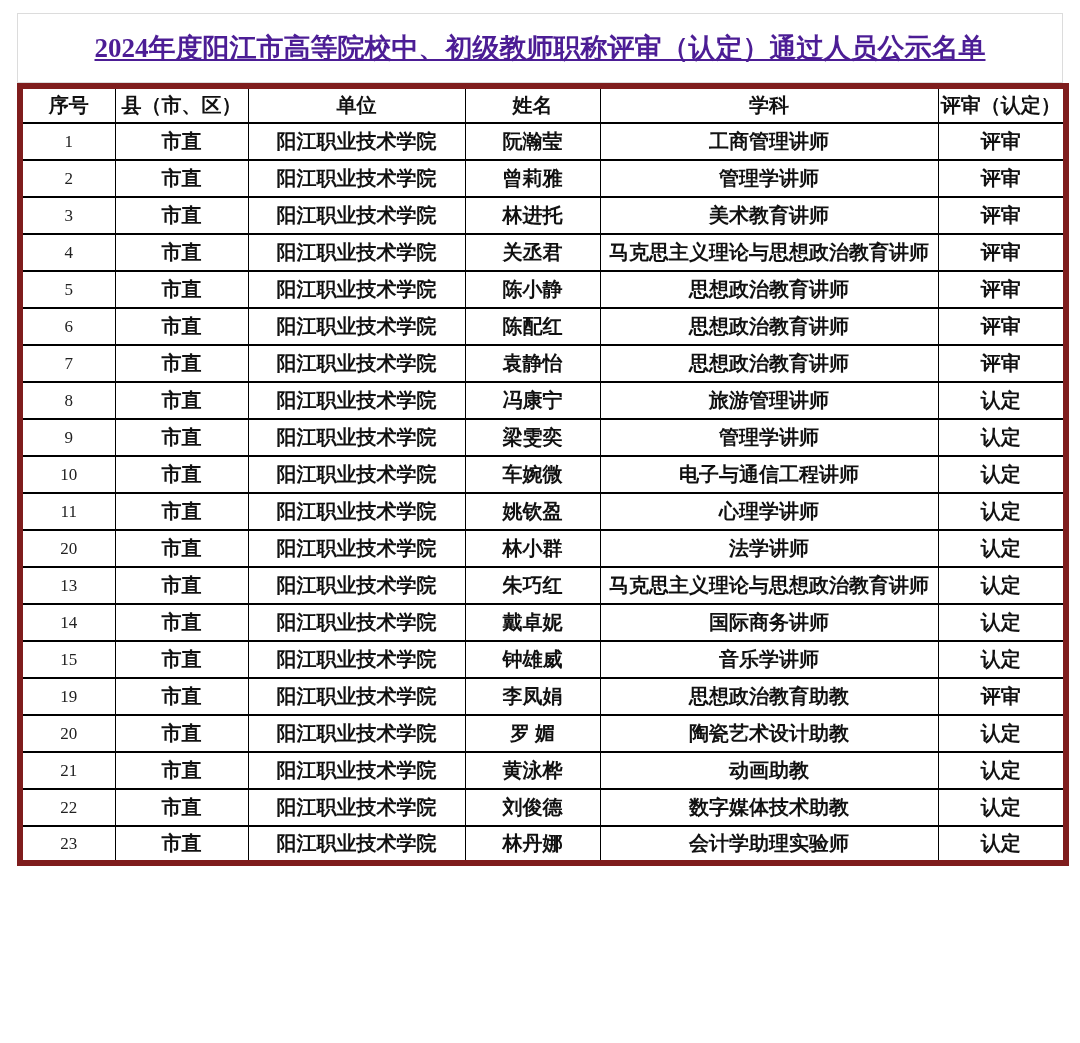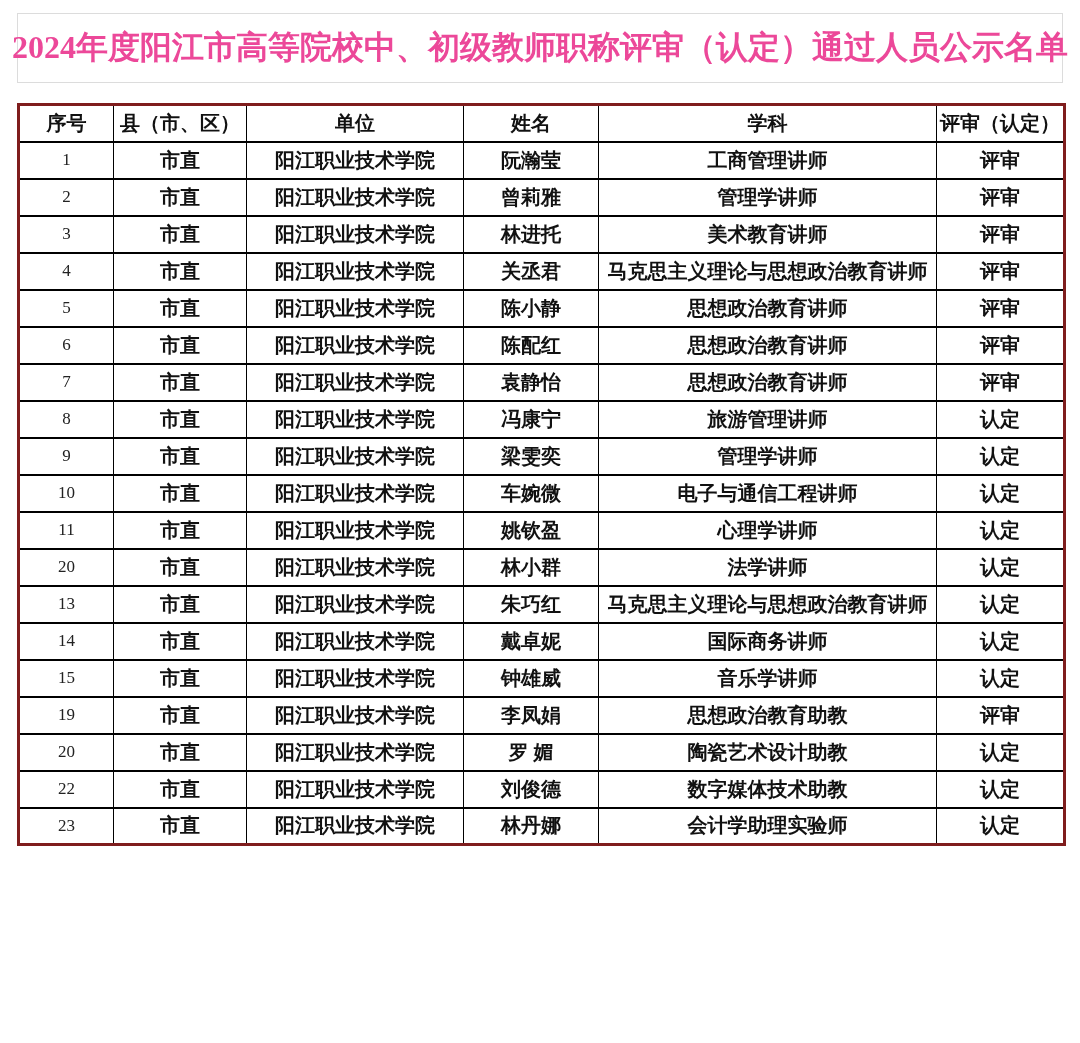--- a/index.html
+++ b/index.html
@@ -19,32 +19,33 @@
   .title-block {
     width: 1046px;
     height: 70px;
     border: 1px solid #dcdcdc;
     display: flex;
     align-items: center;
     justify-content: center;
     background: #ffffff;
   }
   .title-block .title-text {
-    font-size: 32px;
+    font-size: 27px;
     font-weight: bold;
-    color: #ec4899;
+    color: #4c1d95;
     letter-spacing: 0px;
     white-space: nowrap;
+    text-decoration: underline;
   }
   table.roster {
-    margin-top: 20px;
+    margin-top: 0;
     width: 1046px;
     border-collapse: collapse;
     table-layout: fixed;
-    border: 3px solid #7f1d1d;
+    border: 6px solid #7f1d1d;
   }
   table.roster th, table.roster td {
     border: 2px solid #000;
     border-left-width: 1.5px;
     border-right-width: 1.5px;
     height: 37px;
     text-align: center;
     vertical-align: middle;
     font-size: 20px;
     font-weight: bold;
@@ -224,20 +225,28 @@
         </tr>
         <tr>
           <td class="cell-serial">20</td>
           <td class="cell-district">市直</td>
           <td class="cell-unit">阳江职业技术学院</td>
           <td class="cell-name">罗 媚</td>
           <td class="cell-subject">陶瓷艺术设计助教</td>
           <td class="cell-method">认定</td>
         </tr>
         <tr>
+          <td class="cell-serial">21</td>
+          <td class="cell-district">市直</td>
+          <td class="cell-unit">阳江职业技术学院</td>
+          <td class="cell-name">黄泳桦</td>
+          <td class="cell-subject">动画助教</td>
+          <td class="cell-method">认定</td>
+        </tr>
+        <tr>
           <td class="cell-serial">22</td>
           <td class="cell-district">市直</td>
           <td class="cell-unit">阳江职业技术学院</td>
           <td class="cell-name">刘俊德</td>
           <td class="cell-subject">数字媒体技术助教</td>
           <td class="cell-method">认定</td>
         </tr>
         <tr>
           <td class="cell-serial">23</td>
           <td class="cell-district">市直</td>

